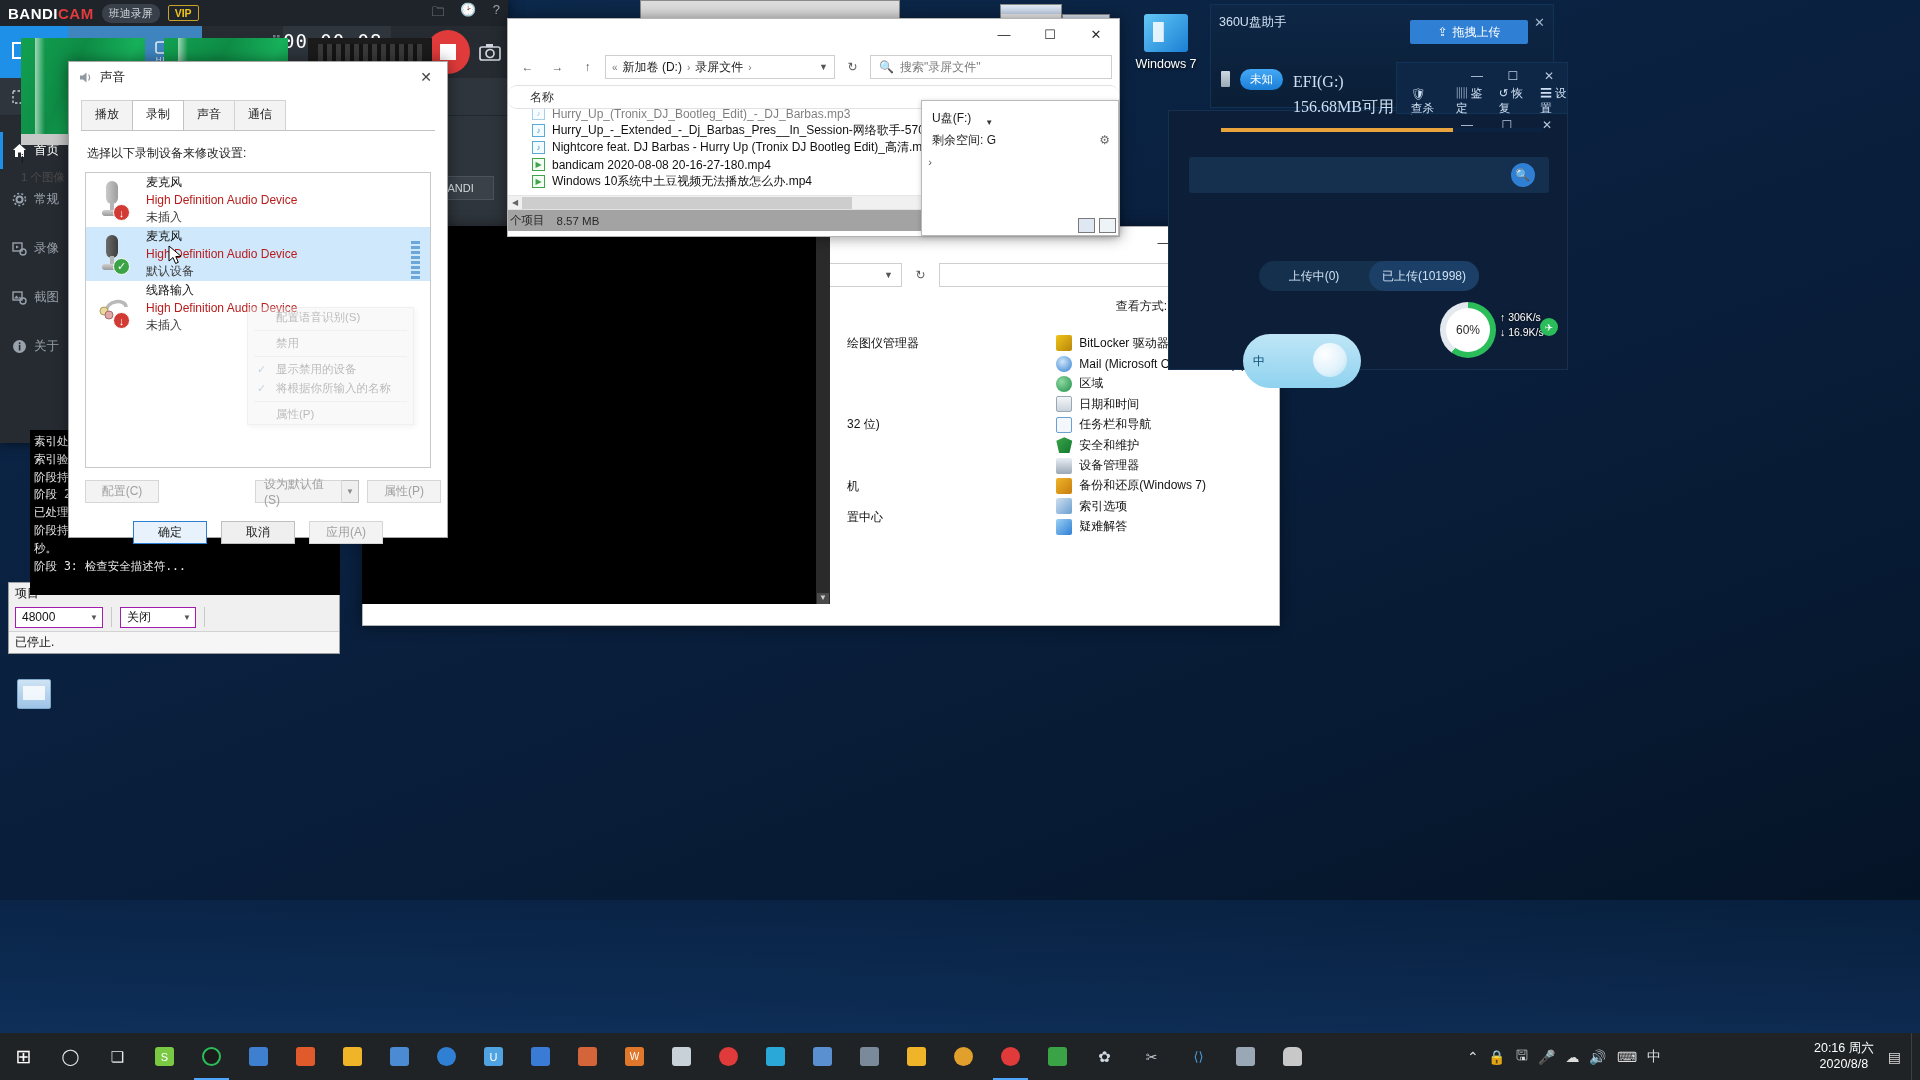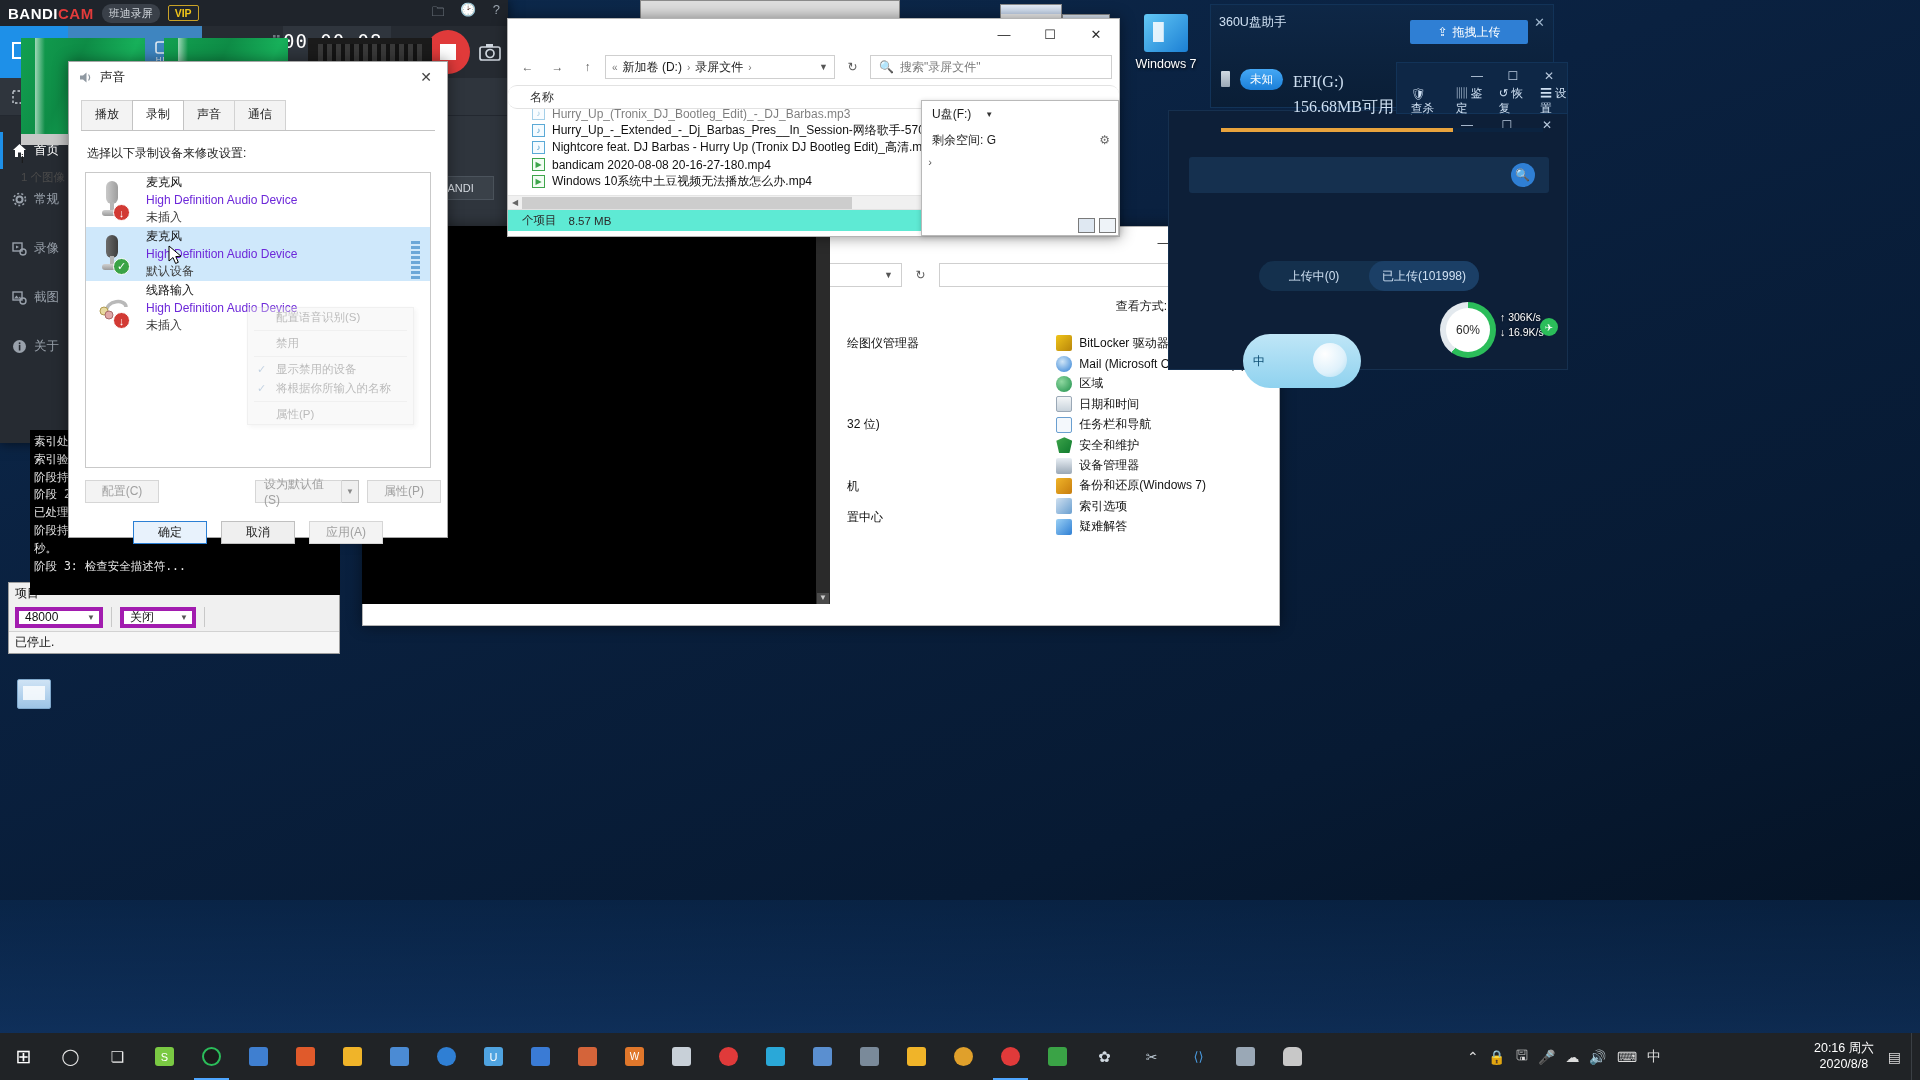--- a/index.html
+++ b/index.html
@@ -103,21 +103,21 @@
   .snd-tab { padding:5px 13px 6px; border:1px solid #d2d2d2; border-bottom:none;
      background:#f3f3f3; color:#222; margin-right:-1px; }
   .snd-tab.on { background:#fff; border-color:#c3c3c3; position:relative; z-index:2; padding-bottom:7px; }
   #snd-tabline { height:1px; background:#c3c3c3; margin:0 12px; }
   #snd-hint { font-size:12px; color:#1b1b1b; padding:14px 0 10px 18px; }
   #snd-list { margin:0 16px; height:296px; border:1px solid #c9c9c9; background:#fff;
     position:relative; overflow:hidden; }
   .dev { height:54px; display:flex; align-items:center; padding-left:8px; gap:10px; position:relative; }
   .dev.sel { background:#cfe8fb; }
   .dev-txt .n { font-size:12px; color:#111; }
-  .dev-txt .d { font-size:12px; color:#6d28d9; line-height:1.5; }
+  .dev-txt .d { font-size:12px; color:#b91c1c; line-height:1.5; }
   .dev-txt .s { font-size:12px; color:#3c3c3c; }
   .dev-ico { width:42px; height:44px; position:relative; flex:none; }
   .mic-body { position:absolute; left:12px; top:3px; width:12px; height:23px; border-radius:6px;
      background:linear-gradient(90deg,#c9c9c9,#9d9d9d); }
   .mic-body.dk { background:linear-gradient(90deg,#6b6b6b,#3e3e3e); }
   .mic-stem { position:absolute; left:16px; top:24px; width:4px; height:9px; background:#b5b5b5; }
   .mic-base { position:absolute; left:8px; top:32px; width:21px; height:6px; border-radius:3px;
      background:linear-gradient(180deg,#d0d0d0,#9a9a9a); }
   .badge { position:absolute; left:19px; top:26px; width:17px; height:17px; border-radius:50%;
      display:flex; align-items:center; justify-content:center; font-size:11px; color:#fff;
@@ -162,26 +162,26 @@
   .frow { height:17px; display:flex; align-items:center; gap:7px; padding-left:24px; font-size:12px; color:#111; }
   .fico { width:13px; height:13px; border:1px solid #5aa9d6; display:flex; align-items:center;
      justify-content:center; font-size:8px; color:#3a8fc4; background:#f4fbff; flex:none; }
   .fico.vid { border-color:#3ea54b; color:#3ea54b; background:#f3fdf4; }
   #exp-vscroll { position:absolute; right:0; top:0; width:14px; height:100%; background:#f0f0f0; }
   #exp-vthumb { position:absolute; right:1px; top:14px; width:12px; height:34px; background:#cdcdcd; }
   #exp-hscroll { height:14px; background:#f0f0f0; display:flex; align-items:center;
      border-top:1px solid #e5e5e5; position:relative; }
   #exp-hthumb { position:absolute; left:14px; width:330px; height:12px; background:#cdcdcd; }
   #exp-status { height:22px; border-top:1px solid #e2e2e2; display:flex; align-items:center;
-     padding-left:14px; font-size:11.5px; color:#2b2b2b; gap:12px; background:#5eead4; }
+     padding-left:2px; font-size:11.5px; color:#2b2b2b; gap:12px; background:#a3a3a3; }
 
   
   #udisk { position:absolute; left:921px; top:100px; width:198px; height:136px; background:#fff;
      border:1px solid #b9b9b9; z-index:320; box-shadow:0 1px 5px rgba(0,0,0,.2); }
-  #udisk-hd { height:26px; display:flex; align-items:center; padding-left:10px; font-size:12px;
+  #udisk-hd { height:26px; display:flex; align-items:flex-end; padding-left:10px; font-size:12px;
      color:#1a1a1a; gap:14px; }
   #udisk-row { height:26px; display:flex; align-items:center; padding-left:10px; font-size:12px; color:#1a1a1a; }
   #udisk-gear { margin-left:auto; margin-right:8px; color:#6a6a6a; font-size:12px; }
   #udisk-arrow { position:absolute; left:1px; top:52px; width:14px; height:18px;
      display:flex; align-items:center; justify-content:center; font-size:11px; color:#555; }
 
   
   #cpl { left:362px; top:226px; width:918px; height:400px; z-index:250; border:1px solid #b4b4b4; }
   #cpl-cap { height:30px; background:#fff; display:flex; align-items:center; justify-content:flex-end; }
   #cpl-nav { height:36px; display:flex; align-items:center; gap:6px; padding:0 10px; background:#fff; }
@@ -227,21 +227,21 @@
   
   #cmd { position:absolute; left:30px; top:430px; width:310px; height:165px; background:#000;
      color:#e6e6e6; font-family:"DejaVu Sans Mono", monospace; font-size:11.5px;
      line-height:1.55; padding:3px 4px; z-index:150; overflow:hidden; }
 
   
   #scw { position:absolute; left:8px; top:582px; width:332px; height:72px; background:#f0f0f0;
      border:1px solid #9e9e9e; z-index:140; }
   #scw-r1 { height:20px; display:flex; align-items:center; padding-left:6px; font-size:12px; color:#111; }
   #scw-r2 { height:28px; display:flex; align-items:center; gap:8px; padding-left:6px; }
-  .combo { height:21px; border:4px solid #a21caf; background:#fff; display:flex; align-items:center;
+  .combo { height:21px; border:1px solid #a21caf; background:#fff; display:flex; align-items:center;
      padding:0 4px 0 6px; font-size:12px; color:#111; }
   .combo .av { margin-left:auto; font-size:8px; color:#555; padding-left:10px; }
   #scw-r3 { height:22px; border-top:1px solid #d2d2d2; display:flex; align-items:center;
      padding-left:6px; font-size:12px; color:#111; background:#f6f6f6; }
 
   
   #run { left:8px; top:652px; width:335px; height:177px; z-index:500; border:1px solid #9a9a9a;
      background:#f0f0f0; }
   #run-cap { height:24px; display:flex; align-items:center; padding-left:8px; gap:7px;
      background:#f0f0f0; font-size:12px; color:#1b1b1b; }

